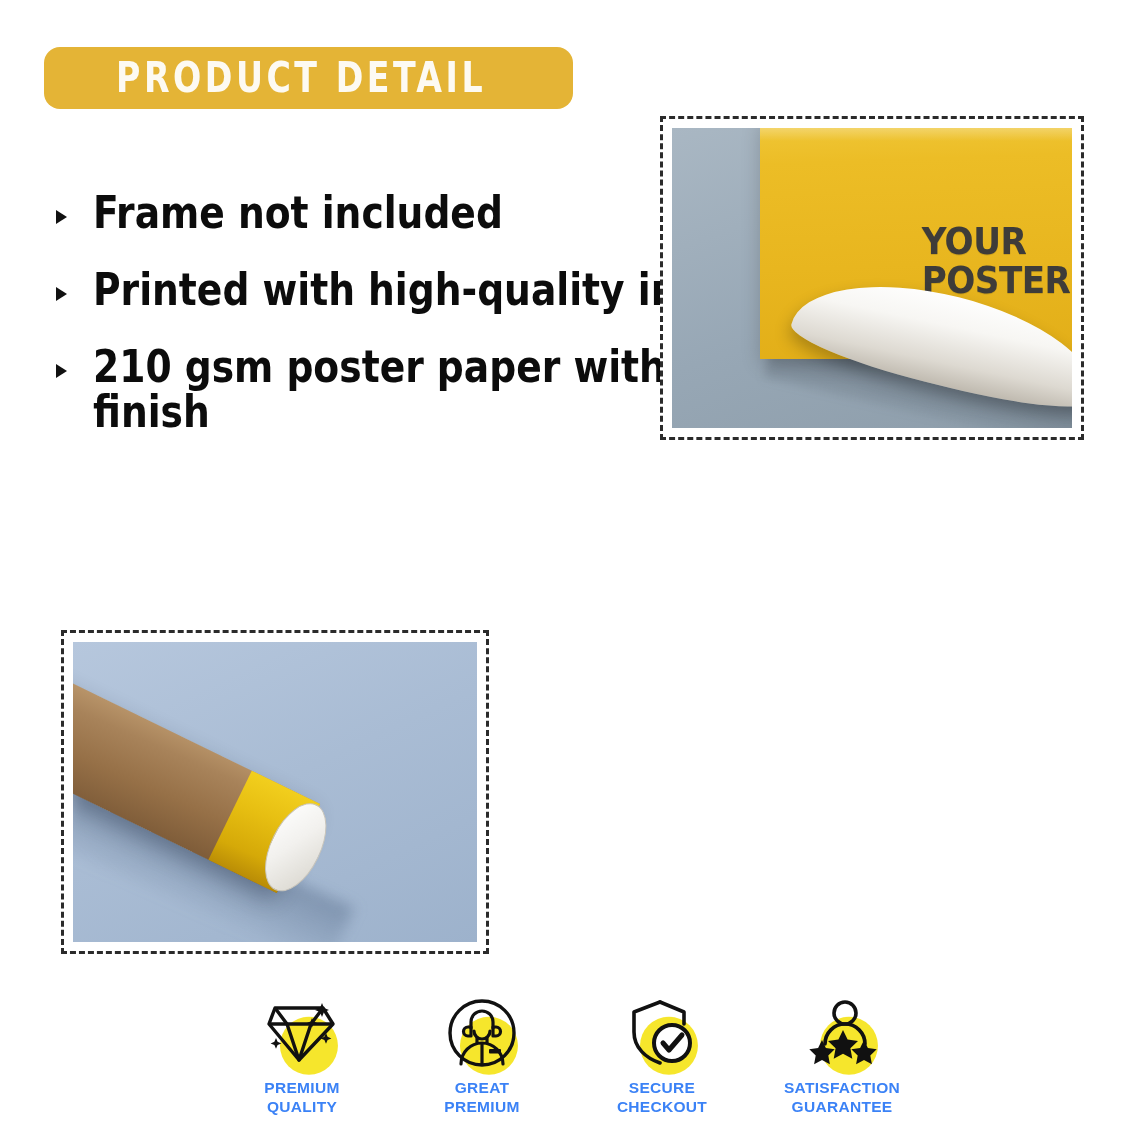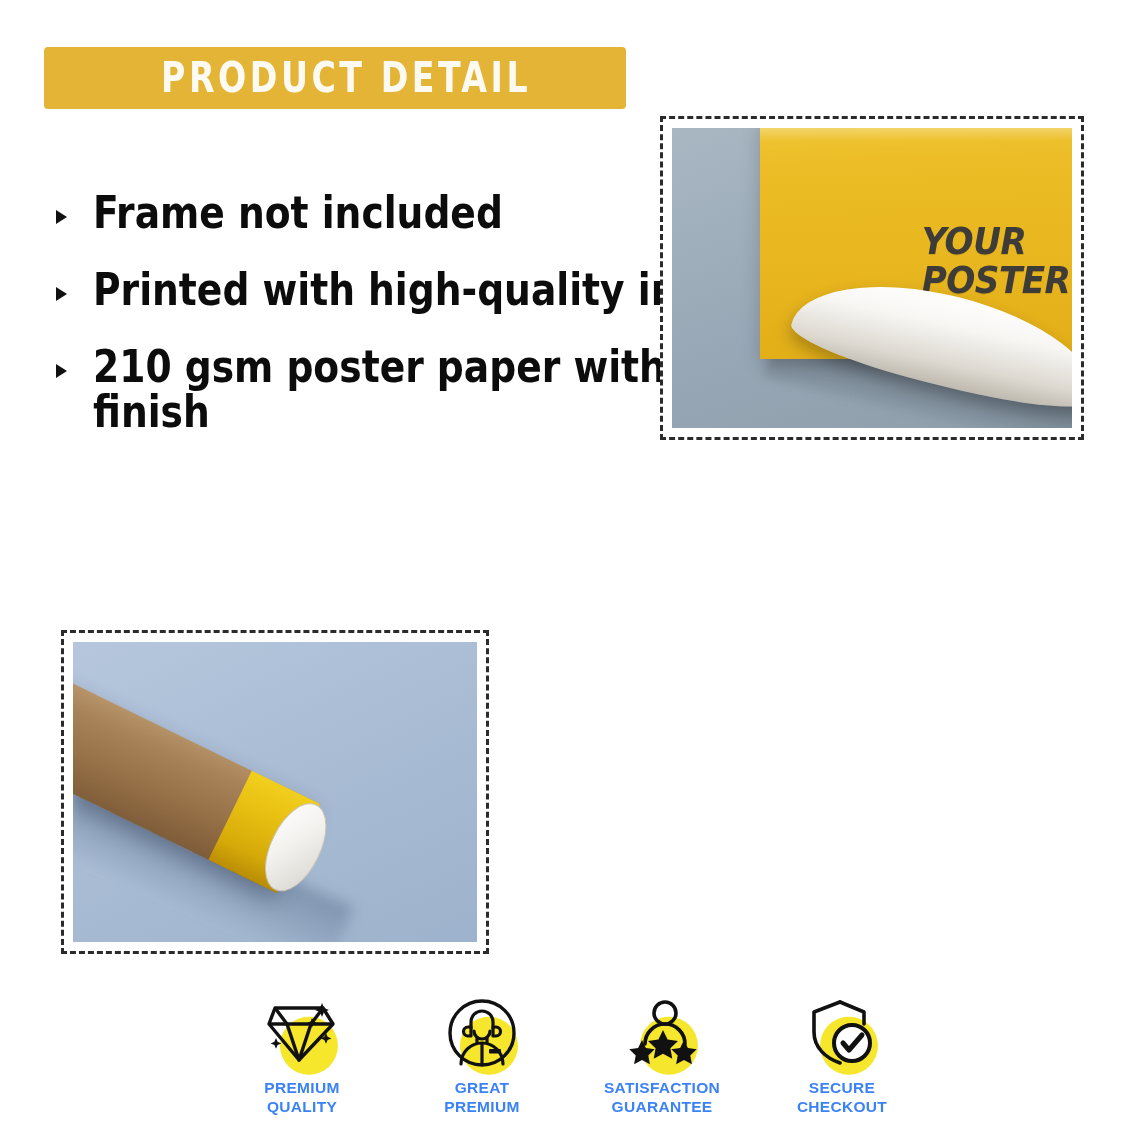--- a/index.html
+++ b/index.html
@@ -16,27 +16,26 @@
     height: 1140px;
     background: #ffffff;
     overflow: hidden;
   }
 
   
   .banner {
     position: absolute;
     left: 44px;
     top: 47px;
-    width: 582px;
+    width: 529px;
     height: 62px;
     background: #e4b436;
-    border-radius: 4px;
+    border-radius: 16px;
     display: flex;
     align-items: center;
-    justify-content: center;
   }
   .banner-title {
     color: #fdfaf2;
     font-family: "Liberation Sans Narrow", "DejaVu Sans Condensed", "Liberation Sans", sans-serif;
     font-weight: bold;
     font-size: 42px;
     letter-spacing: 4px;
     margin-left: 72px;
     transform: scaleX(0.88);
     transform-origin: left center;
@@ -117,21 +116,20 @@
     height: 9%;
     background: linear-gradient(180deg, rgba(255,255,255,0.45), rgba(255,255,255,0));
   }
   .poster-words {
     position: absolute;
     left: 47%;
     top: 43%;
     color: #3e3c39;
     font-family: "DejaVu Sans Condensed", "Liberation Sans", sans-serif;
     font-weight: bold;
-    font-style: italic;
     font-size: 38px;
     line-height: 1.02;
     letter-spacing: -0.5px;
     white-space: pre-line;
     text-shadow: 0 1px 0 rgba(0,0,0,0.12);
   }
   .poster-curl {
     position: absolute;
     left: 30%;
     top: 56%;
@@ -323,43 +321,43 @@
           <rect x="42" y="51" width="12" height="4.5" rx="1" fill="#111"></rect>
         </svg>
       </div>
       <div class="badge-label">GREAT
 PREMIUM</div>
     </div>
 
     <div class="badge">
       <div class="badge-art">
         <span class="badge-blob"></span>
+        <svg width="72" height="70" viewBox="0 0 72 70">
+          <path d="M34 4 L8 14 v20 c0 16 12 26 26 31" fill="none" stroke="#111" stroke-width="3.6" stroke-linecap="round" stroke-linejoin="round"></path>
+          <path d="M34 4 L58 14 v12" fill="none" stroke="#111" stroke-width="3.6" stroke-linecap="round" stroke-linejoin="round"></path>
+          <circle cx="46" cy="45" r="18" fill="#fff" stroke="#111" stroke-width="4"></circle>
+          <path d="M37 45 l6 7 13 -15" fill="none" stroke="#111" stroke-width="5" stroke-linecap="round" stroke-linejoin="round"></path>
+        </svg>
+      </div>
+      <div class="badge-label">SECURE
+CHECKOUT</div>
+    </div>
+
+    <div class="badge">
+      <div class="badge-art">
+        <span class="badge-blob"></span>
         <svg width="74" height="66" viewBox="0 0 74 66">
           <circle cx="40" cy="13" r="11" fill="none" stroke="#111" stroke-width="3.6"></circle>
           <path d="M20 44 a20 20 0 0 1 40 0" fill="none" stroke="#111" stroke-width="3.6" stroke-linecap="round"></path>
           <g fill="#111">
             <path d="M38 30 l4.6 9.6 10.4 1.4 -7.6 7.3 1.9 10.4 -9.3 -5 -9.3 5 1.9 -10.4 -7.6 -7.3 10.4 -1.4 Z"></path>
             <path d="M17 40 l3.9 8.1 8.8 1.2 -6.4 6.2 1.6 8.8 -7.9 -4.2 -7.9 4.2 1.6 -8.8 -6.4 -6.2 8.8 -1.2 Z"></path>
             <path d="M59 40 l3.9 8.1 8.8 1.2 -6.4 6.2 1.6 8.8 -7.9 -4.2 -7.9 4.2 1.6 -8.8 -6.4 -6.2 8.8 -1.2 Z"></path>
           </g>
         </svg>
       </div>
       <div class="badge-label">SATISFACTION
 GUARANTEE</div>
     </div>
 
-    <div class="badge">
-      <div class="badge-art">
-        <span class="badge-blob"></span>
-        <svg width="72" height="70" viewBox="0 0 72 70">
-          <path d="M34 4 L8 14 v20 c0 16 12 26 26 31" fill="none" stroke="#111" stroke-width="3.6" stroke-linecap="round" stroke-linejoin="round"></path>
-          <path d="M34 4 L58 14 v12" fill="none" stroke="#111" stroke-width="3.6" stroke-linecap="round" stroke-linejoin="round"></path>
-          <circle cx="46" cy="45" r="18" fill="#fff" stroke="#111" stroke-width="4"></circle>
-          <path d="M37 45 l6 7 13 -15" fill="none" stroke="#111" stroke-width="5" stroke-linecap="round" stroke-linejoin="round"></path>
-        </svg>
-      </div>
-      <div class="badge-label">SECURE
-CHECKOUT</div>
-    </div>
-
   </div>
 
 </div>
 
 </body></html>

